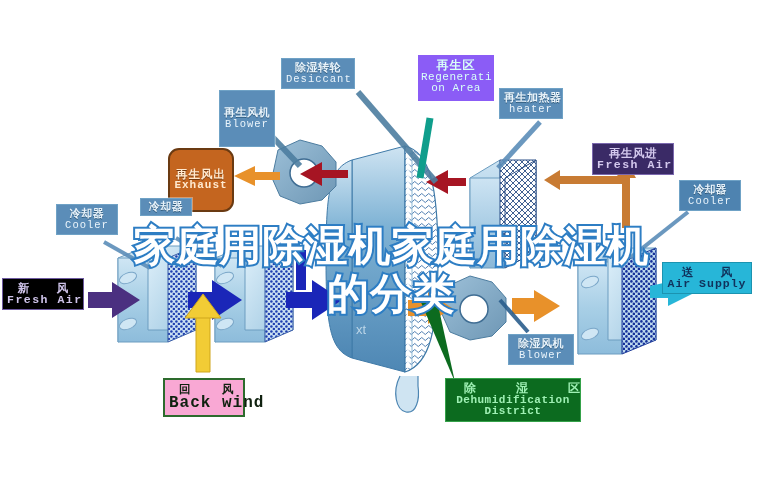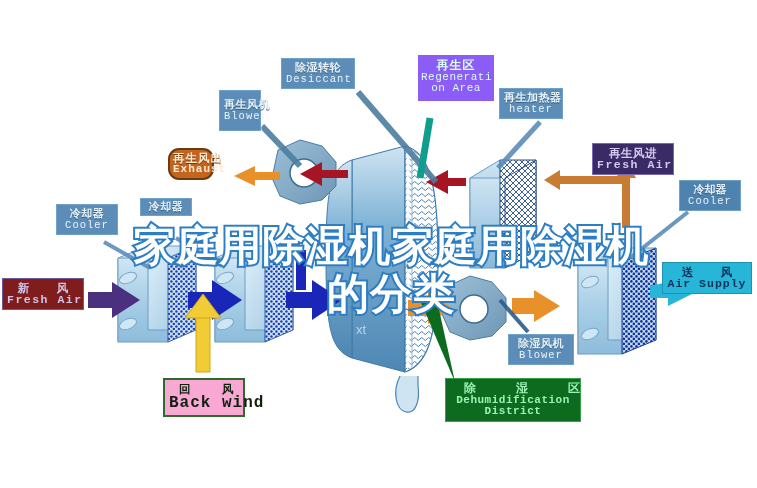--- a/index.html
+++ b/index.html
@@ -23,21 +23,21 @@
   .blue2{background:#4e83b0;border:1px solid #6fa2c6;color:#e8f3fb;}
   .blue2 .cn{font-size:11px;text-shadow:0 1px 0 #2c5576;}
   .blue2 .en{font-size:10.5px;letter-spacing:1px;}
 
   
   .orange{background:#c4651f;border:2px solid #6a3a12;color:#ffe9cf;}
   .orange .cn{font-size:11.5px;letter-spacing:1px;text-shadow:0 1px 0 #71380f;}
   .orange .en{font-size:11px;letter-spacing:1px;font-weight:bold;}
 
   
-  .purple{background:#7f1d1d;border:1px solid #6d5aa0;color:#cfc4ea;}
+  .purple{background:#000000;border:1px solid #6d5aa0;color:#cfc4ea;}
   .purple .cn{font-size:11.5px;letter-spacing:8px;text-indent:8px;}
   .purple .en{font-size:11.5px;letter-spacing:1.5px;font-weight:bold;}
 
   .purple2{background:#3a2a66;border:1px solid #7b68ae;color:#d4c9ee;}
   .purple2 .cn{font-size:11.5px;letter-spacing:.5px;}
   .purple2 .en{font-size:11.5px;letter-spacing:1.5px;font-weight:bold;}
 
   
   .cyan{background:#27b6d8;border:1px solid #1b93b0;color:#10325c;}
   .cyan .cn{font-size:11.5px;letter-spacing:8px;text-indent:8px;font-weight:bold;}
@@ -243,21 +243,21 @@
       <path d="M528,332 L500,300" stroke="#2a5d8c" stroke-width="4" opacity=".9"></path>
 
       <path d="M430,118 L420,178" stroke="#0f9e8c" stroke-width="7"></path>
 
       <polygon points="455,382 420,300 436,296" fill="#0c6b1f"></polygon>
     </g>
 
     <text x="356" y="334" font-family="Liberation Sans, sans-serif" font-size="13" fill="#bcd6e8">xt</text>
   </svg>
 
-  <div class="lbl blue" style="left:219px;top:90px;width:42px;padding:8px 4px;">
+  <div class="lbl blue" style="left:219px;top:90px;width:56px;padding:16px 4px;">
     <span class="cn">再生风机</span>
     <span class="en">Blower</span>
   </div>
 
   <div class="lbl blue" style="left:281px;top:58px;width:74px;padding:3px 4px;">
     <span class="cn">除湿转轮</span>
     <span class="en">Desiccant</span>
   </div>
 
   <div class="lbl teal" style="left:418px;top:55px;width:76px;padding:4px 3px 6px;">
@@ -274,21 +274,21 @@
   <div class="lbl purple2" style="left:592px;top:143px;width:82px;padding:3px 4px;">
     <span class="cn">再生风进</span>
     <span class="en">Fresh Air</span>
   </div>
 
   <div class="lbl blue2" style="left:679px;top:180px;width:62px;padding:3px 4px;">
     <span class="cn">冷却器</span>
     <span class="en">Cooler</span>
   </div>
 
-  <div class="lbl orange" style="left:168px;top:148px;width:46px;padding:2px 3px;border-radius:11px;">
+  <div class="lbl orange" style="left:168px;top:148px;width:66px;padding:18px 3px;border-radius:11px;">
     <span class="cn">再生风出</span>
     <span class="en">Exhaust</span>
   </div>
 
   <div class="lbl blue" style="left:140px;top:198px;width:52px;padding:2px 3px;">
     <span class="cn">冷却器</span>
   </div>
 
   <div class="lbl blue" style="left:56px;top:204px;width:62px;padding:3px 4px;">
     <span class="cn">冷却器</span>

